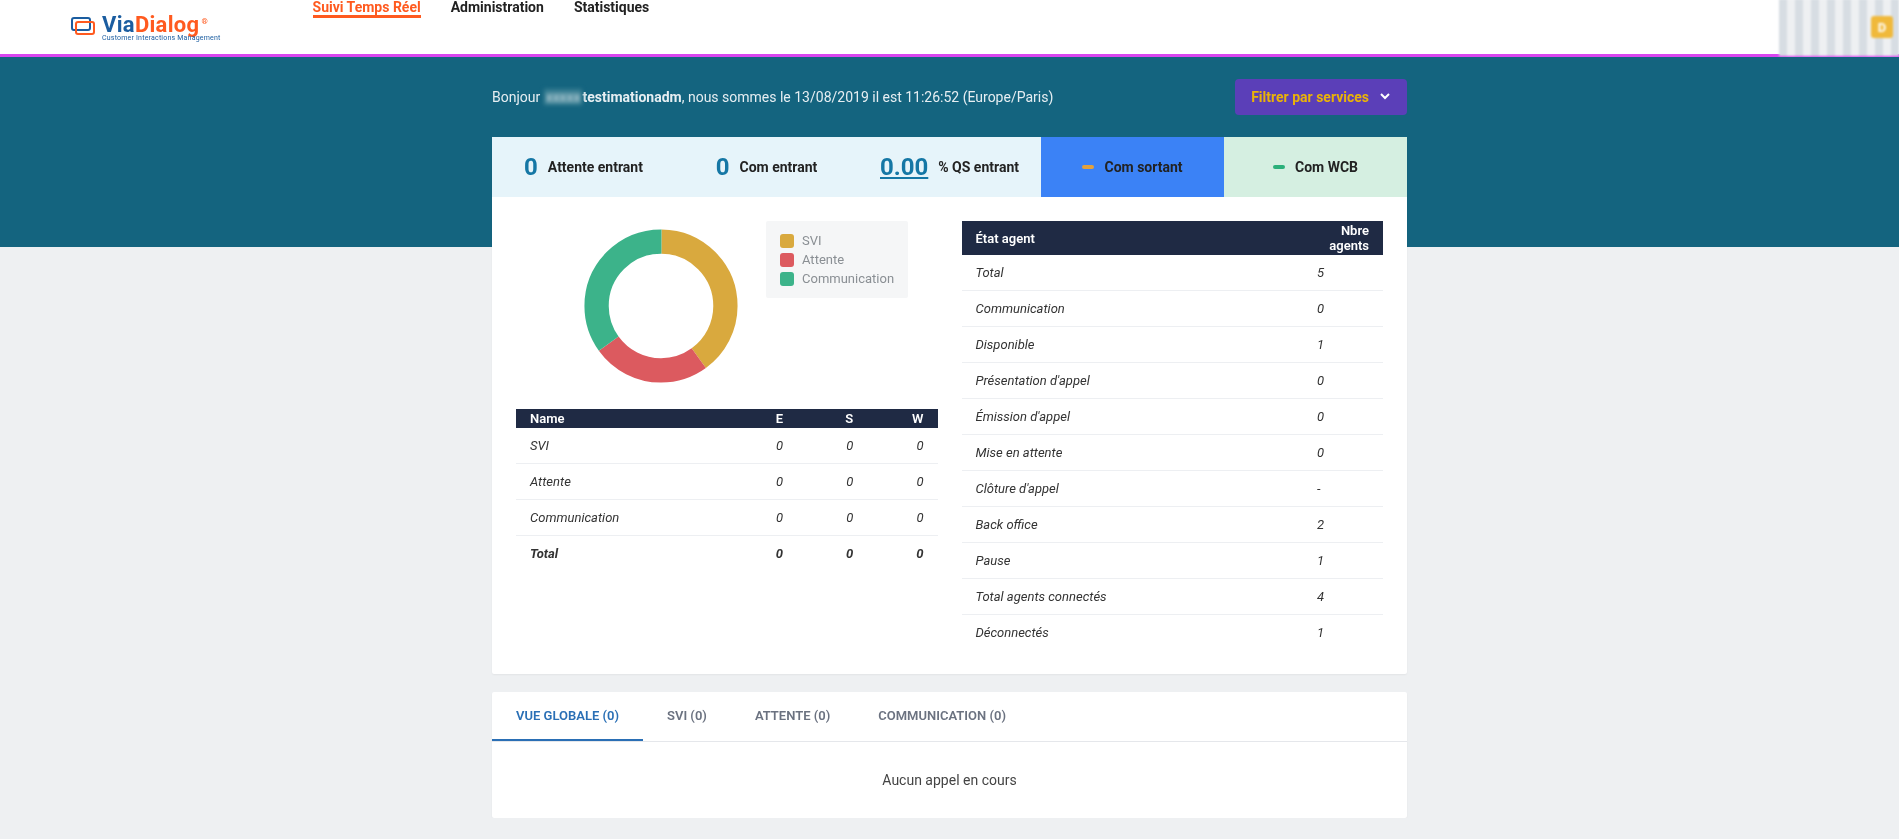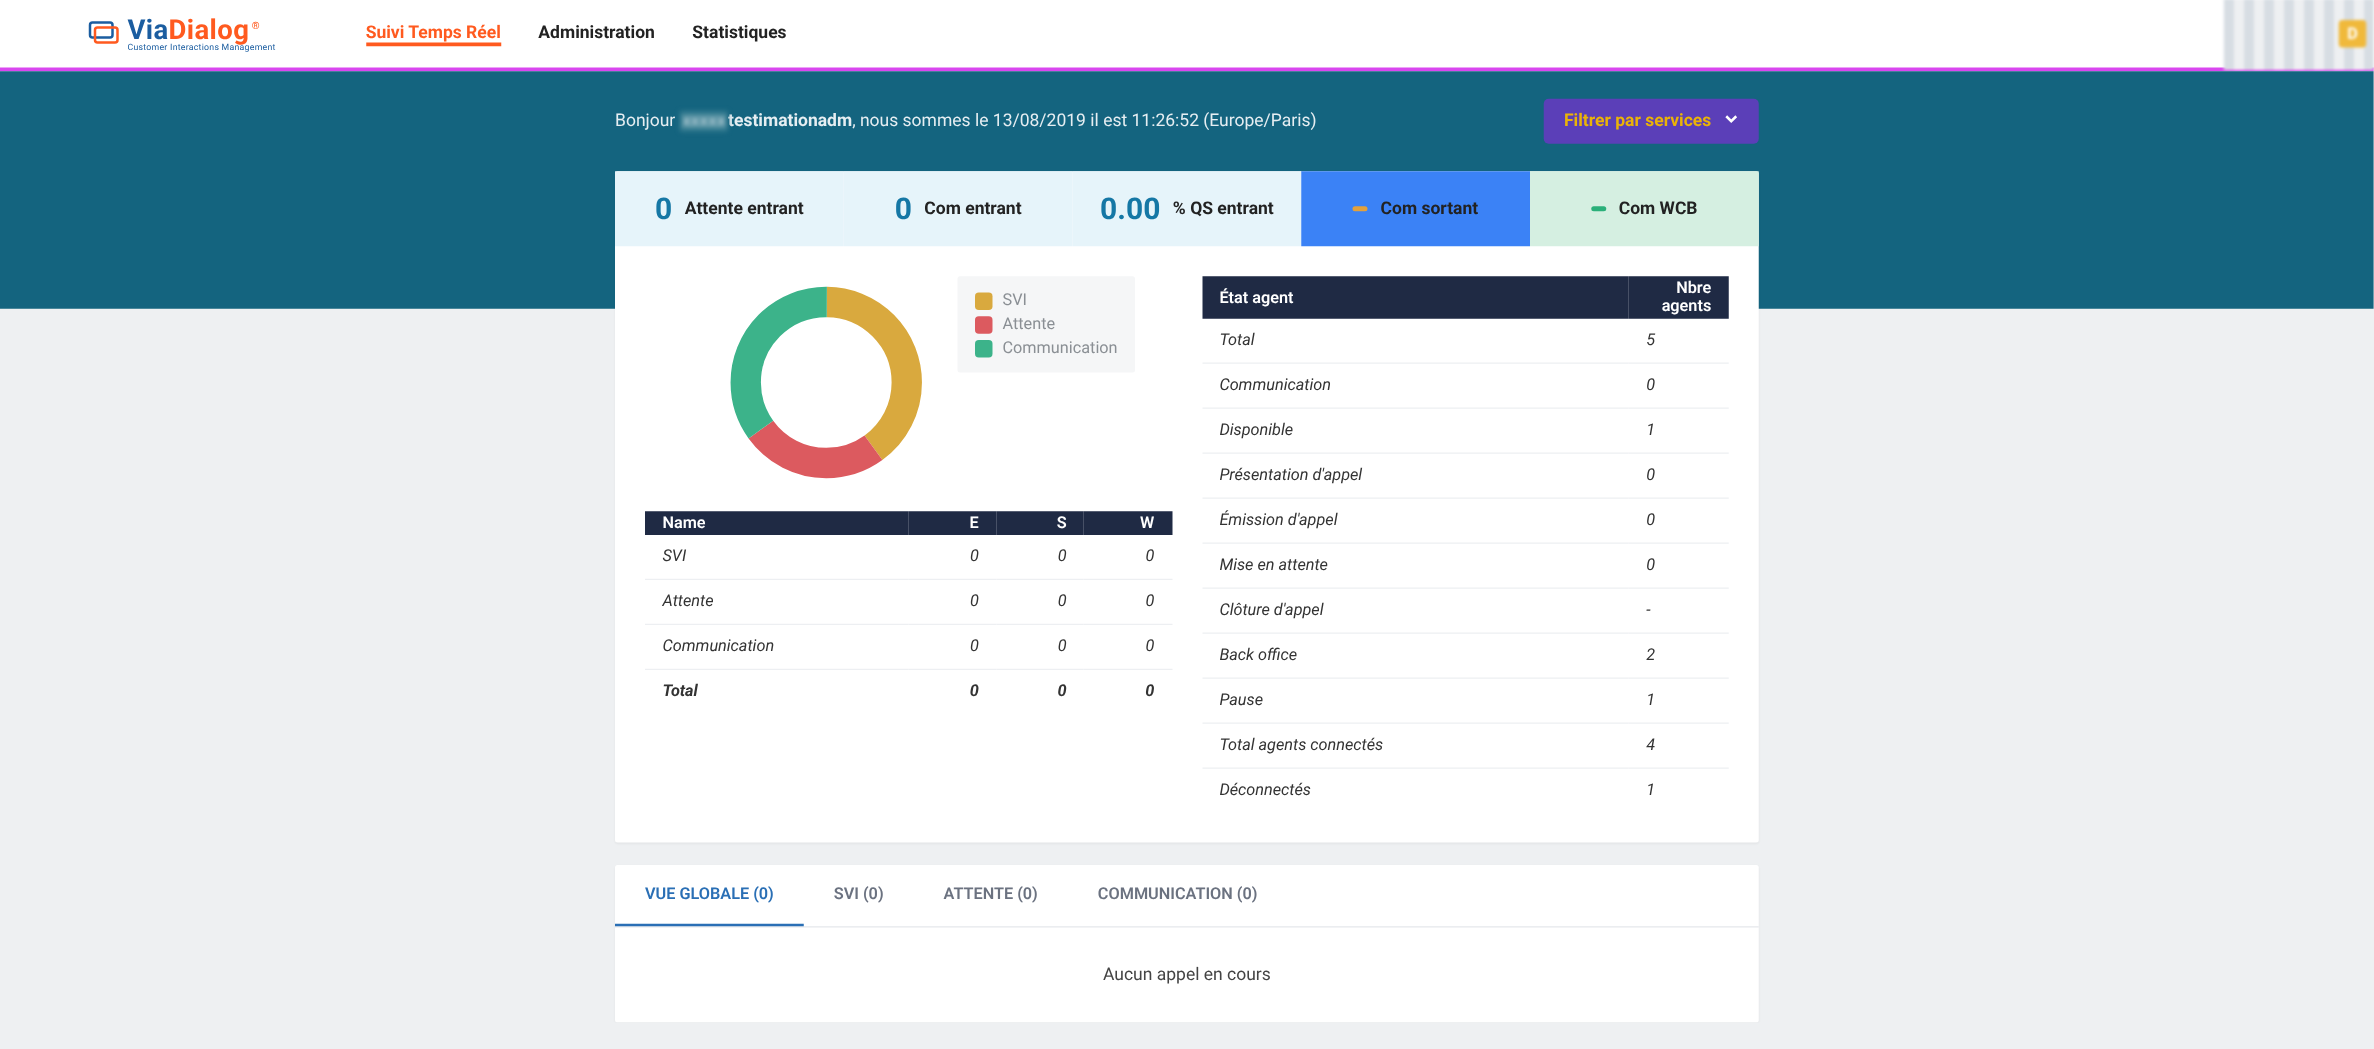--- a/index.html
+++ b/index.html
@@ -6,21 +6,21 @@
   body { font-family: -apple-system, BlinkMacSystemFont, "Segoe UI", Roboto, Arial, sans-serif; background: #eef0f2; color: #222; width: 1899px; }
   
   .topnav { background: #fff; height: 57px; display: flex; align-items: center; border-bottom: 3px solid #d946ef; }
   .logo { display: flex; align-items: center; margin-left: 70px; gap: 6px; }
   .logo-mark svg { display: block; }
   .logo-text { font-size: 22px; font-weight: 700; letter-spacing: .3px; }
   .logo-text .via { color: #1b5da0; }
   .logo-text .dialog { color: #ff5a1f; }
   .logo-tag { font-size: 8px; color: #ff5a1f; margin-left: 2px; margin-top: -6px; align-self: flex-start; }
   .logo-sub { font-size: 7px; color: #1b5da0; letter-spacing: .2px; margin-top: -3px; }
-  .nav-tabs { display: flex; align-items: center; margin-left: 72px; height: 57px; gap: 30px; }
+  .nav-tabs { display: flex; align-items: flex-start; margin-left: 92px; height: 57px; gap: 30px; }
   .nav-tab { display: flex; align-items: center; font-size: 14px; font-weight: 700; color: #222; cursor: pointer; border-bottom: 3px solid transparent; }
   .nav-tab.active { color: #ff5a1f; border-bottom-color: #ff5a1f; }
   .user-area { margin-left: auto; margin-right: 0; width: 120px; height: 57px; background: repeating-linear-gradient(90deg, #d7dde3 0 8px, #eef0f2 8px 16px); filter: blur(1.3px); display:flex; align-items:center; justify-content:flex-end; }
   .user-chip { width:22px; height:22px; background:#f0b93b; border-radius:3px; color:#fff; font-weight:700; display:flex; align-items:center; justify-content:center; margin-right:6px; font-size:13px; }
 
   
   .hero { background: #14647f; height: 190px; position: relative; }
   .hero-inner { width: 915px; margin: 0 auto; padding-top: 22px; display: flex; align-items: center; justify-content: space-between; color: #e6eef2; }
   .greeting { font-size: 14px; }
   .greeting .blur { filter: blur(2px); background: #3a7f93; padding: 0 2px; }
@@ -32,21 +32,21 @@
   .kpi-card { margin-top: -110px; position: relative; }
   .kpi-row { display: grid; grid-template-columns: 1fr 1fr 1fr 1fr 1fr; }
   .kpi { display:flex; align-items:center; justify-content:center; gap:10px; height: 60px; background:#e6f4fa; }
   .kpi.out { background:#3b82f6;align-items:center; }
   .kpi.wcb { background:#d5efe1; }
   .kpi-num { font-size: 24px; font-weight: 700; color: #1577a5; }
   .kpi-label { font-size: 14px; font-weight: 700; color: #222; }
   .kpi .dash { width:12px; height:4px; border-radius:2px; display:inline-block; }
   .kpi.out .dash { background:#e3a13c; }
   .kpi.wcb .dash { background:#2bb07a; }
-  .kpi.qs .kpi-num { font-size:24px; }
+  .kpi.qs .kpi-num { font-size:24px;text-decoration:underline; }
 
   
   .body-grid { display:grid; grid-template-columns: 1fr 1fr; gap: 24px; padding: 24px; }
   .donut-wrap { display:flex; gap: 20px; align-items:flex-start; }
   .donut { width:170px; height:170px; margin-left:60px; }
   .legend { background:#f5f6f7; padding:10px 14px; border-radius:2px; min-width:130px; }
   .legend-item { display:flex; align-items:center; gap:8px; font-size:13px; color:#8a8f94; padding:2px 0; }
   .swatch { width:14px; height:14px; border-radius:3px; }
   .sw-svi { background:#d9a93e; }
   .sw-att { background:#dc5a5f; }

